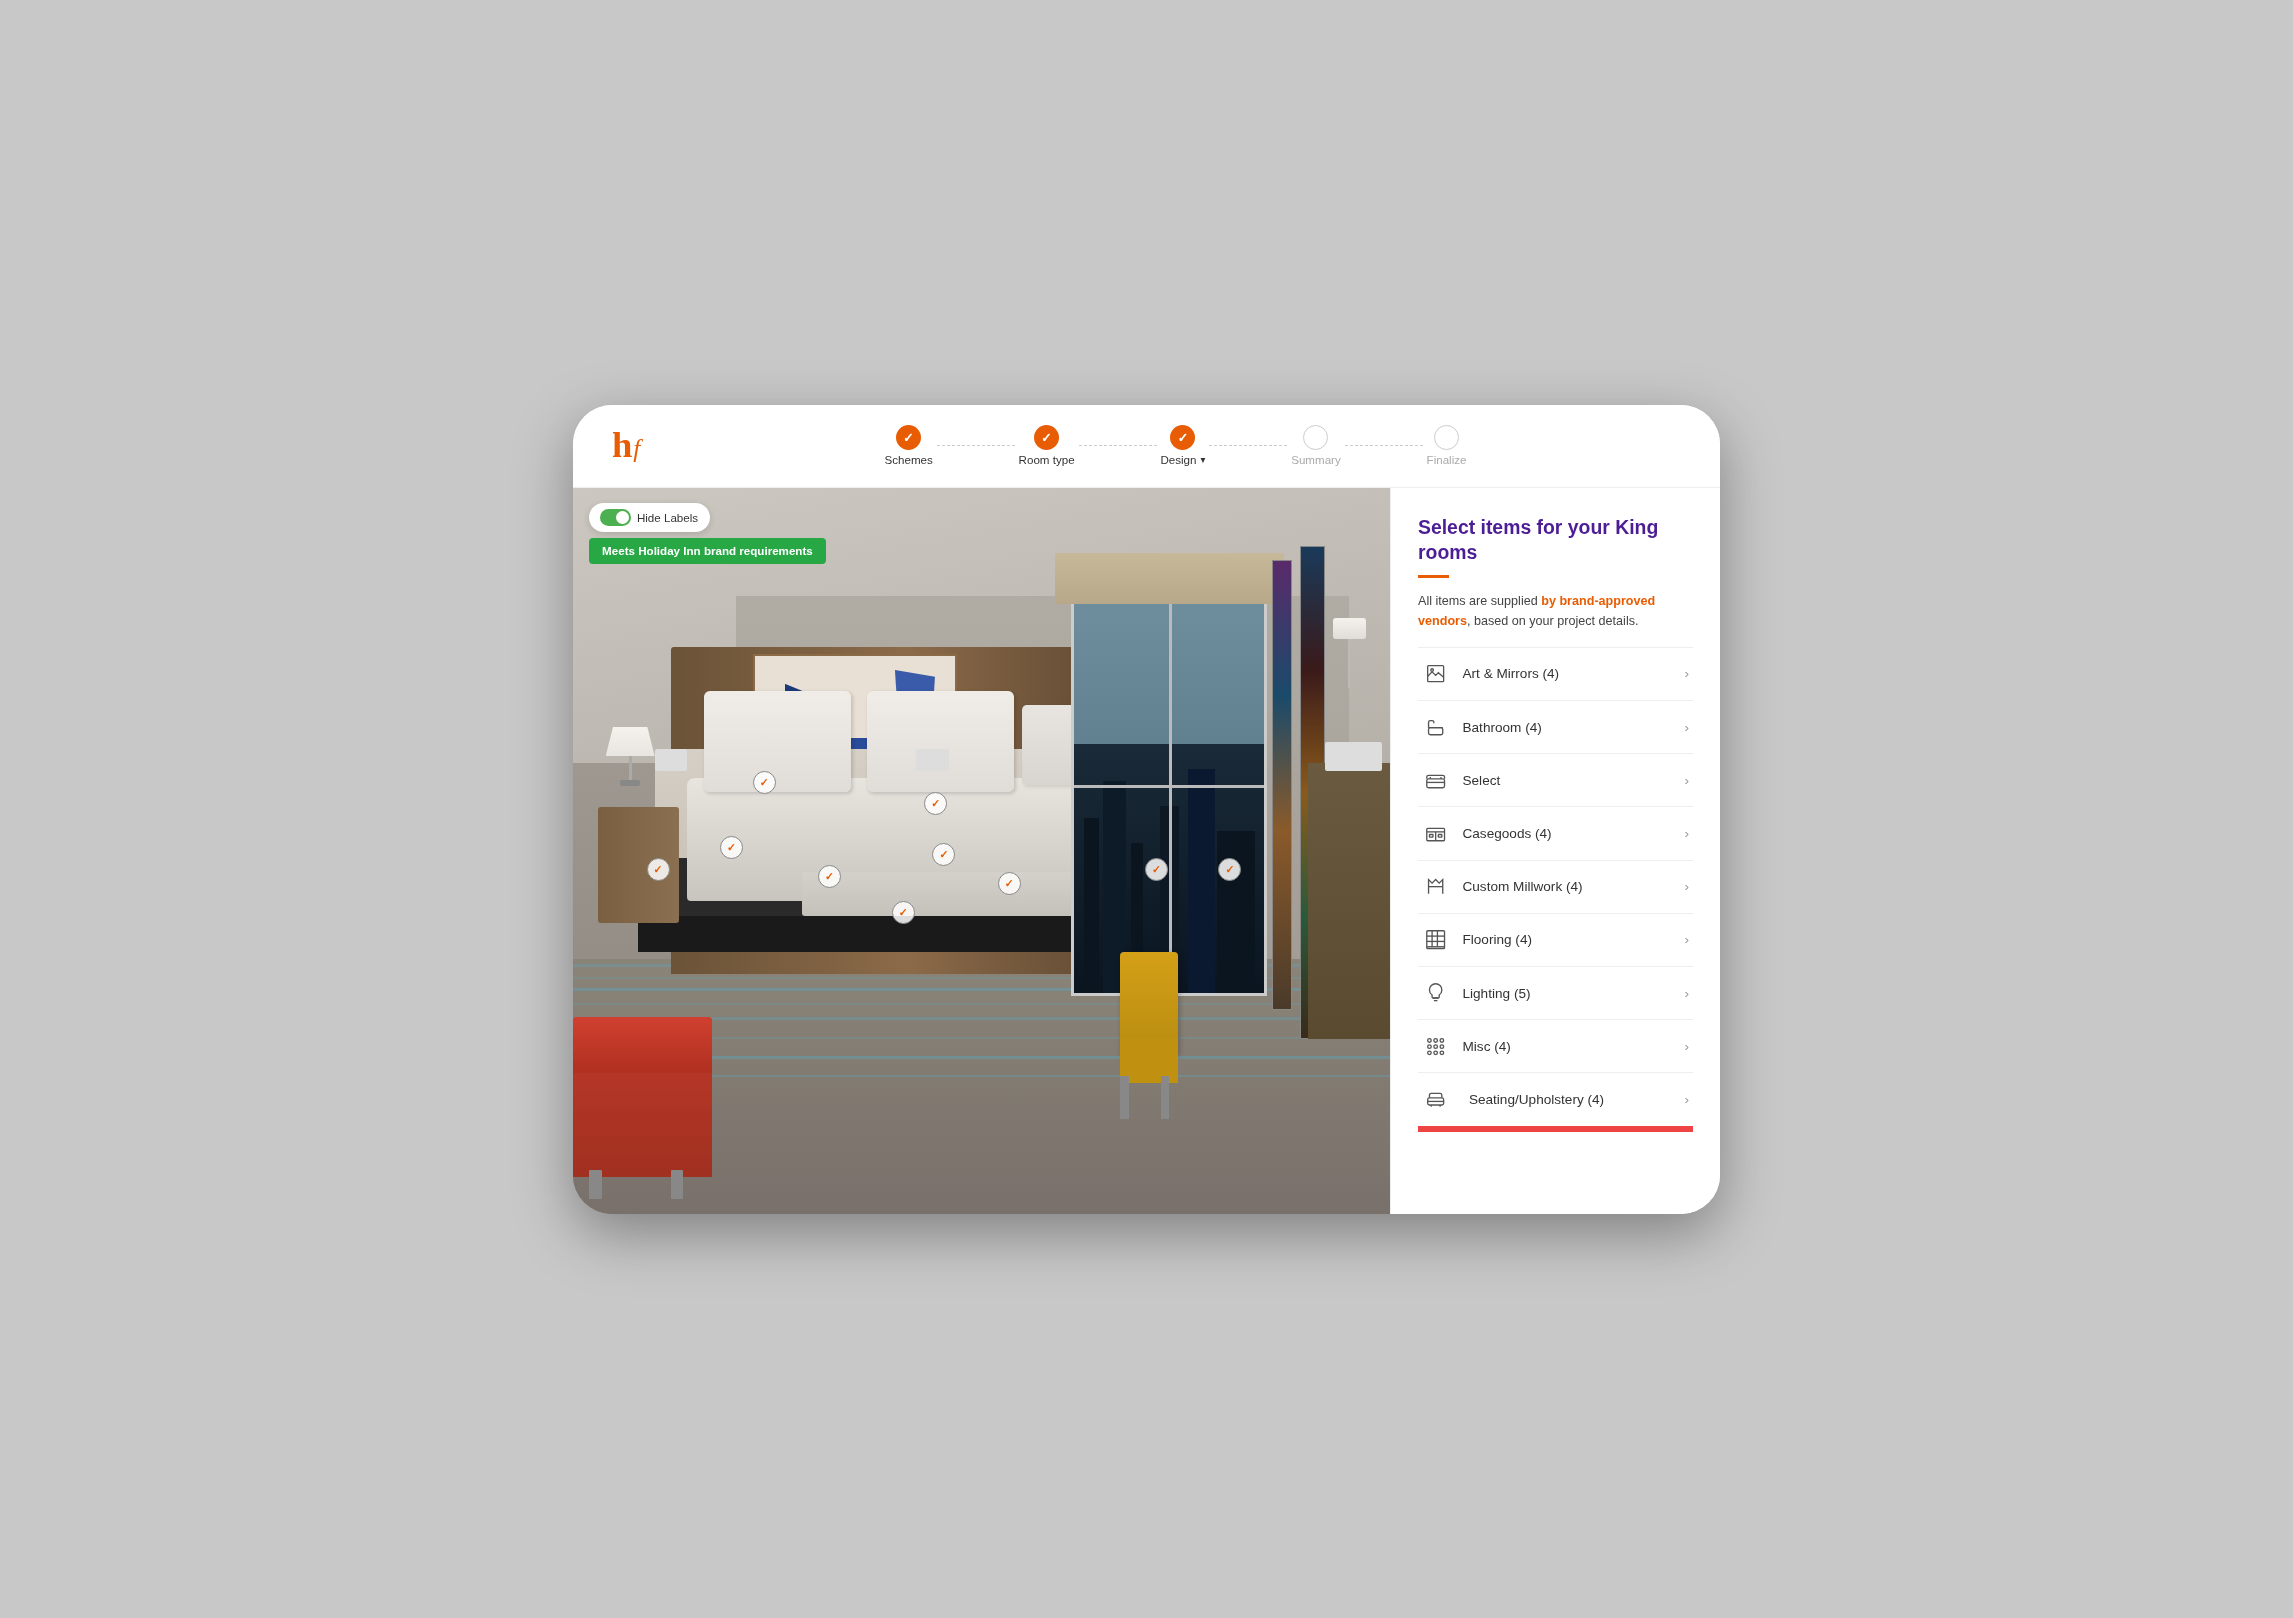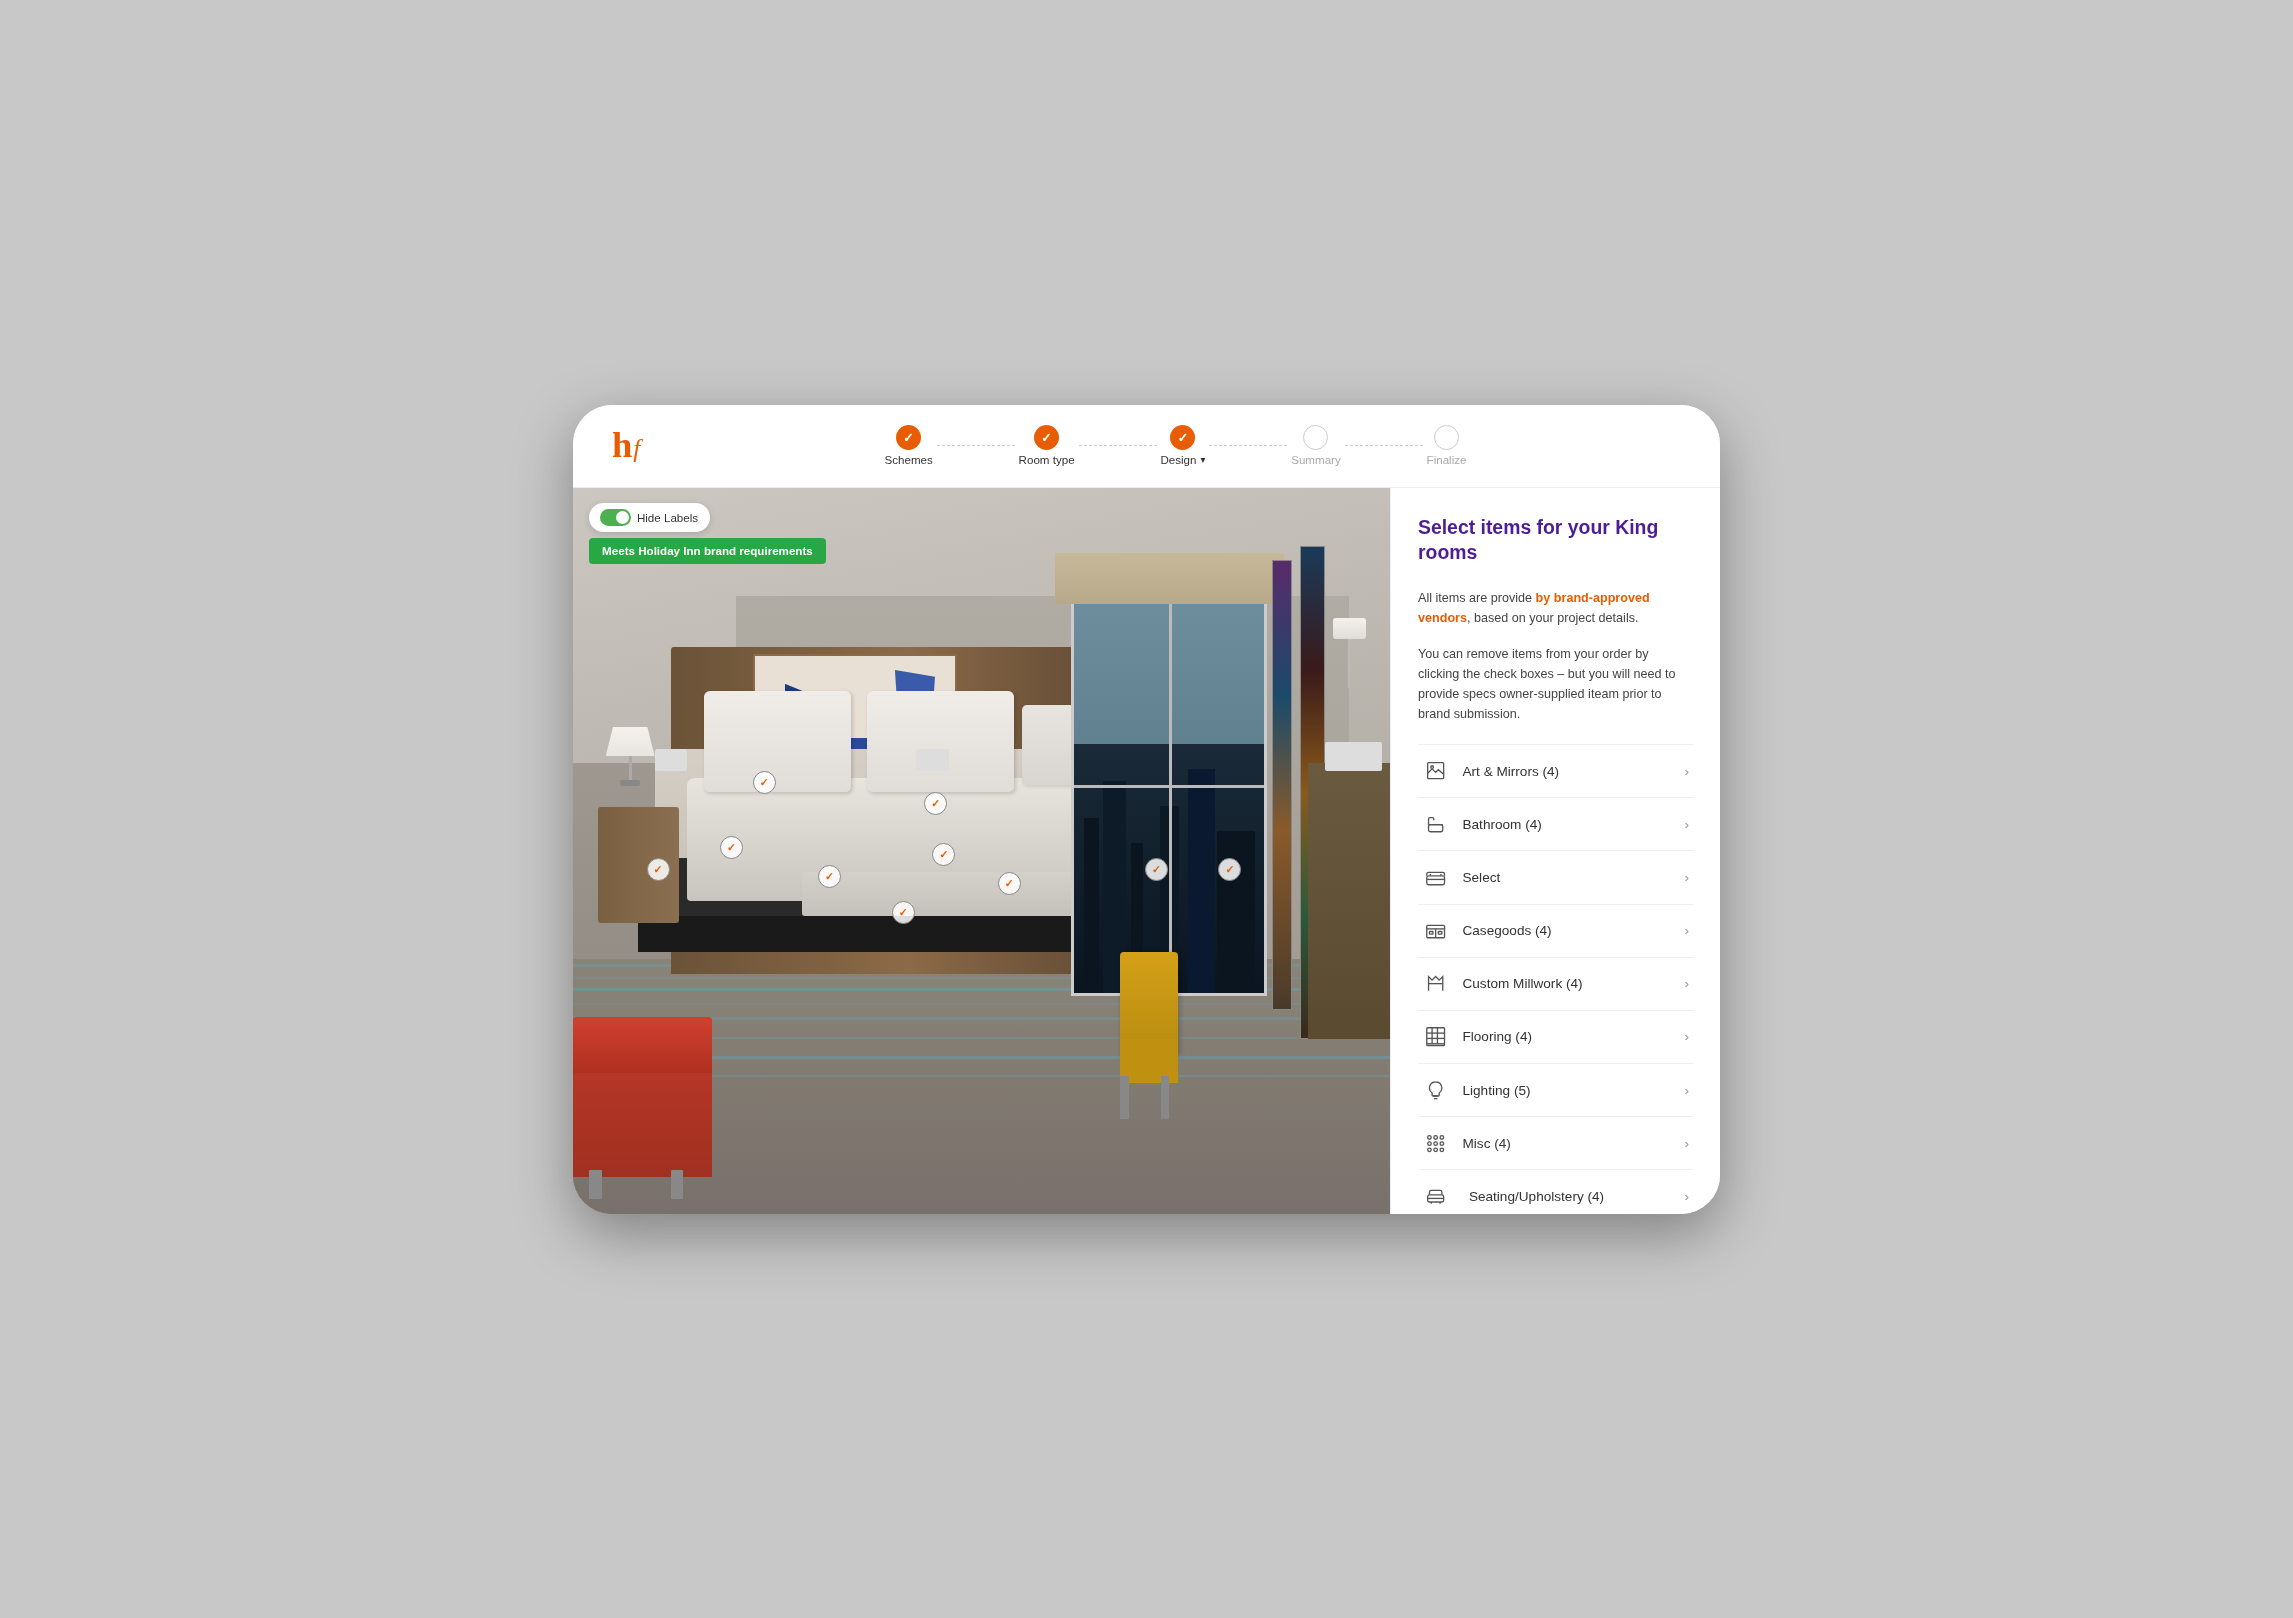--- a/index.html
+++ b/index.html
@@ -512,24 +512,23 @@
       <div class="hotspot" style="top:57%;left:39%;"></div>
       <div class="hotspot" style="top:51%;left:70%;"></div>
       <div class="hotspot" style="top:51%;left:79%;"></div>
     </div>
 
     <div class="right-panel">
       <h2 class="panel-title">Select items for your King rooms</h2>
       <div class="panel-divider"></div>
 
       <p class="panel-text">
-        <span>All items are provide </span><span class="highlight">by brand-approved vendors</span><span>, based on your project details.</span>
+        <span>All items are supplied </span><span class="highlight">by brand-approved vendors</span><span>, based on your project details.</span>
       </p>
 
-      <p class="panel-text-2">You can remove items from your order by clicking the check boxes – but you will need to provide specs owner-supplied iteam prior to brand submission.</p>
 
       <div class="category-list">
 
         <div class="category-item">
           <div class="category-icon">
             <svg viewBox="0 0 24 24" fill="none" stroke="currentColor" stroke-width="1.5">
               <rect x="3" y="3" width="18" height="18" rx="1"></rect>
               <path d="M3 15l5-5 4 4 3-3 6 5"></path>
               <circle cx="8" cy="8" r="1.5"></circle>
             </svg>

